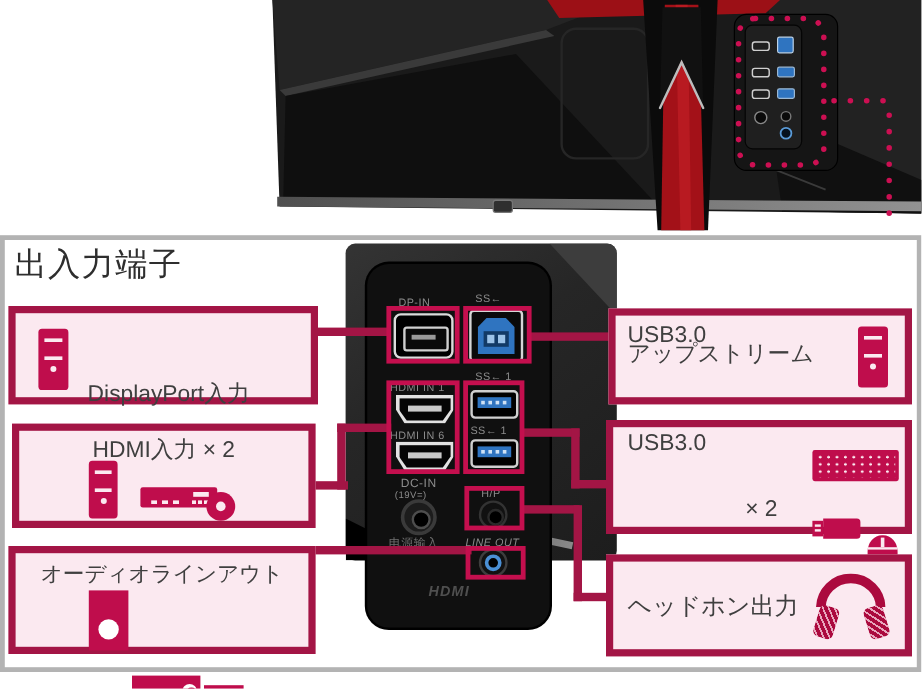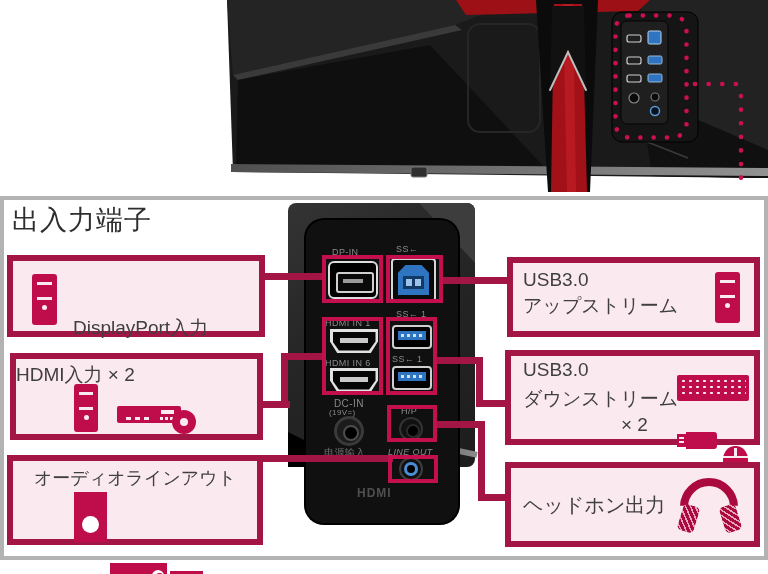--- a/index.html
+++ b/index.html
@@ -15,23 +15,23 @@
   
   .box{position:absolute;box-sizing:border-box;border:6px solid #a31545;background:#fbe9f0;z-index:6;}
   #box-dp{left:7px;top:255px;width:258px;height:82px;}
   #box-hdmi{left:10px;top:353px;width:253px;height:87px;}
   #box-audio{left:7px;top:455px;width:256px;height:90px;}
   #box-usbup{left:507px;top:257px;width:253px;height:80px;}
   #box-usbdown{left:505px;top:350px;width:255px;height:95px;}
   #box-hp{left:505px;top:462px;width:255px;height:85px;}
   .box .lbl{position:absolute;color:#3f3f3f;font-size:19px;white-space:nowrap;}
   #box-dp .lbl{left:60px;top:26px;margin-top:28px;}
-  #box-hdmi .lbl{left:0;top:3px;width:100%;}
+  #box-hdmi .lbl{left:0;top:3px;width:100%;text-align:center;}
   #box-audio .lbl{left:0;top:5px;width:100%;text-align:center;font-size:18px;}
-  #box-usbup .l1{left:10px;top:6px;}  #box-usbup .l2{left:10px;top:30px;}
+  #box-usbup .l1{left:10px;top:6px;}  #box-usbup .l2{left:10px;top:19px;}
   #box-usbdown .l1{left:12px;top:3px;} #box-usbdown .l2{left:12px;top:30px;}
   #box-usbdown .l3{left:110px;top:58px;}
   #box-hp .lbl{left:12px;top:24px;font-size:20px;}
   
   .line{position:absolute;background:#a31545;z-index:5;}
   
   .ic{position:absolute;}
   .tower{width:25px;height:51px;background:#bf0d4c;border-radius:3px;}
   .tower i{position:absolute;left:5px;right:5px;height:3px;background:#fbe9f0;}
   .tower i.b1{top:8px;} .tower i.b2{top:23px;}
@@ -61,32 +61,32 @@
   .mouse i.hr{position:absolute;left:0;top:10px;width:100%;height:2px;background:#fbe9f0;}
   .hphone{width:64px;height:58px;position:relative;}
   .hphone i.band{position:absolute;left:2px;top:2px;width:58px;height:58px;border:8px solid #ab0a3e;
     border-radius:50%;box-sizing:border-box;clip-path:inset(0 0 52% 0);}
   .hphone i.cup{position:absolute;width:17px;height:27px;background:#ab0a3e;border-radius:5px;
     background-image:repeating-linear-gradient(50deg,transparent 0 3px,#e8a7bd 3px 4.5px);}
   .hphone i.cupL{left:2px;top:29px;transform:rotate(17deg);}
   .hphone i.cupR{right:3px;top:29px;transform:rotate(-17deg);}
   
   #photo-center{position:absolute;left:288px;top:203px;width:187px;height:264px;z-index:2;
-    background:linear-gradient(145deg,#343434 0%,#262626 40%,#1d1d1d 100%);border-radius:8px;}
+    background:linear-gradient(145deg,#343434 0%,#262626 40%,#1d1d1d 100%);border-radius:8px;padding-left:39px;}
   #photo-center .corner-light{position:absolute;right:0;top:0;width:80px;height:60px;
     background:#3d3d3d;clip-path:polygon(30% 0,100% 0,100% 100%);border-radius:0 8px 0 0;}
   #photo-center .corner-dark{position:absolute;left:0;bottom:0;width:70px;height:50px;
     background:#000;clip-path:polygon(0 30%,100% 100%,0 100%);}
   #photo-center .streak{position:absolute;left:105px;bottom:18px;width:85px;height:6px;
     background:linear-gradient(90deg,#555,#8a8a8a);transform:rotate(12deg);}
   #plate{position:absolute;left:18px;top:17px;width:152px;height:303px;background:#101010;
     border-radius:18px;box-shadow:0 0 0 2px #000;}
   .pl{position:absolute;color:#8b8b8b;font-size:9px;white-space:nowrap;z-index:3;letter-spacing:.4px;}
   .pl.cn{color:#6f6f6f;}
-  #hdmi-logo{position:absolute;left:69px;top:283px;font-size:12px;font-weight:bold;color:#4f4f4f;letter-spacing:1px;z-index:3;}
+  #hdmi-logo{position:absolute;left:69px;top:283px;font-size:12px;font-weight:bold;color:#4f4f4f;letter-spacing:1px;z-index:3;font-style:italic;}
   
   .port{position:absolute;box-sizing:border-box;}
   .dp-port{left:40px;top:58px;width:50px;height:38px;border:2px solid #dcdcdc;border-radius:6px;background:#000;}
   .dp-port i{position:absolute;left:6px;top:9px;width:34px;height:17px;border:2px solid #cfcfcf;border-radius:3px;background:#0a0a0a;}
   .dp-port i:after{content:"";position:absolute;left:5px;top:5px;width:20px;height:4px;background:#9a9a9a;}
   .usbb-port{left:103px;top:55px;width:45px;height:44px;border:2px solid #d6d6d6;border-radius:4px;background:#0a0a0a;}
   .usbb-port i.plug{position:absolute;left:5px;top:5px;width:31px;height:30px;background:#2f74c0;
      clip-path:polygon(0 26%,24% 0,76% 0,100% 26%,100% 100%,0 100%);}
   .usbb-port i.cont{position:absolute;left:10px;top:16px;width:21px;height:13px;background:#123a66;}
   .usbb-port i.cont:after{content:"";position:absolute;left:3px;top:3px;width:6px;height:7px;background:#9cc3e8;box-shadow:9px 0 0 #9cc3e8;}
@@ -284,21 +284,20 @@
     <div class="lbl l2">アップストリーム</div>
     <div class="ic tower" style="left:202px;top:9px;">
         <i class="b1"></i>
         <i class="b2"></i>
         <i class="dot"></i>
       </div>
   </div>
 
   <div class="box" id="box-usbdown">
     <div class="lbl l1">USB3.0</div>
-    <div class="lbl l2">ダウンストリーム</div>
     <div class="lbl l3">× 2</div>
     <div class="ic kbd" style="left:166px;top:19px;">
         <i></i>
       </div>
     <div class="ic stick" style="left:166px;top:50px;">
         <i class="plug"></i>
         <i class="body"></i>
       </div>
     <div class="ic mouse" style="left:212px;top:46px;">
         <i class="slit"></i>

